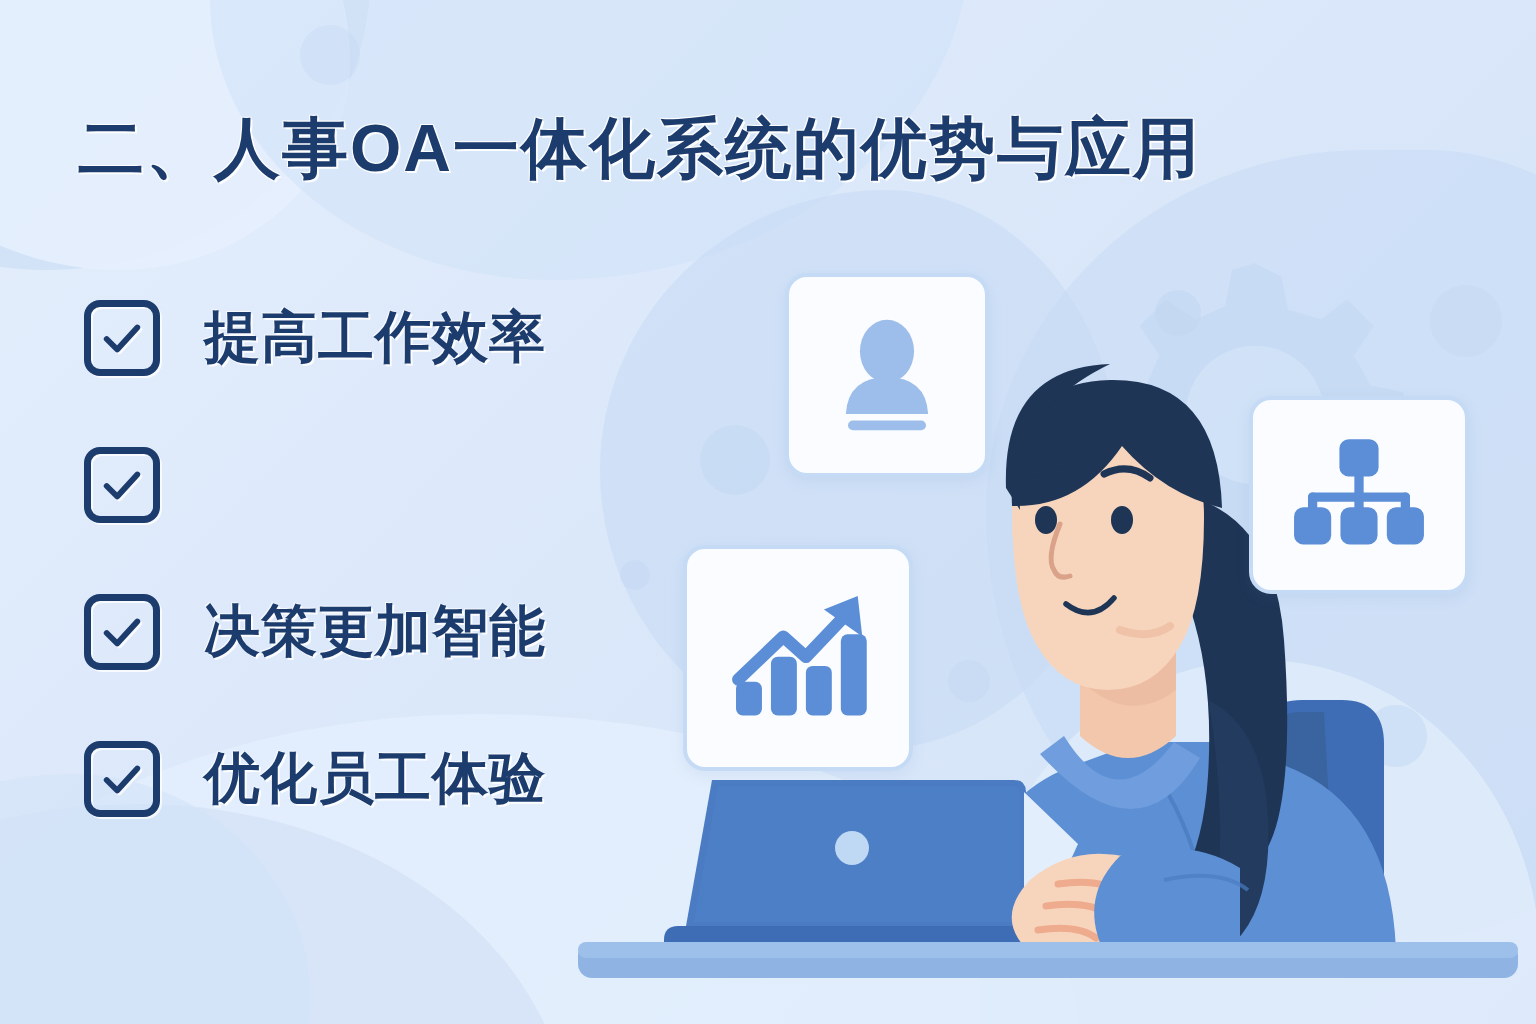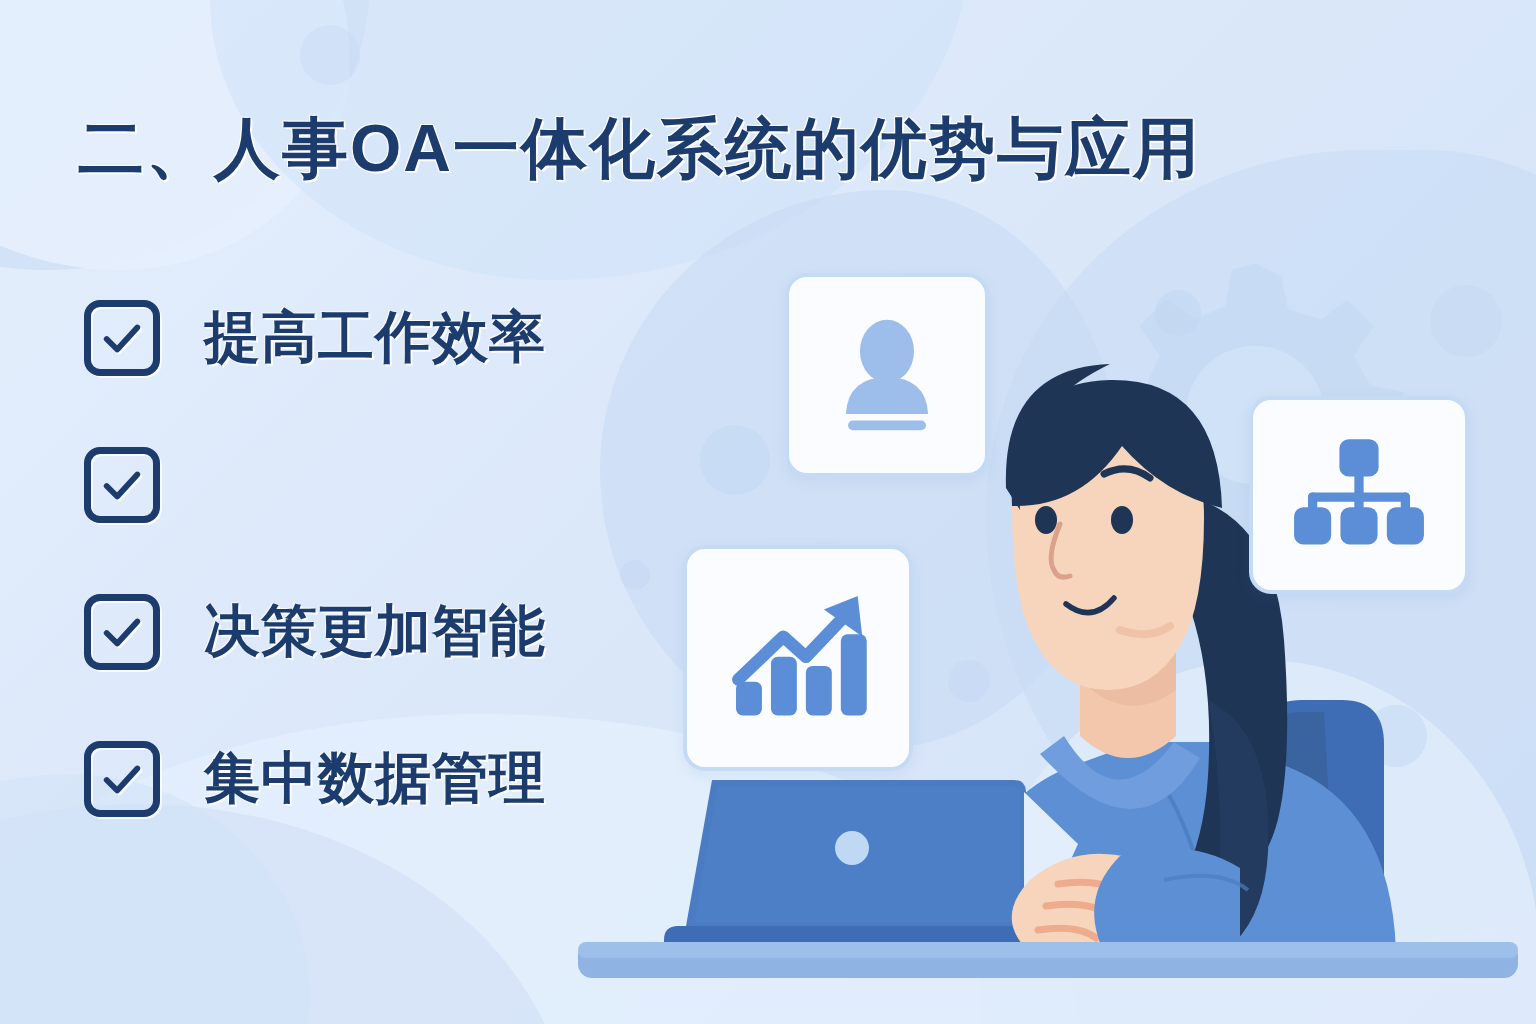--- a/index.html
+++ b/index.html
@@ -179,21 +179,21 @@
       </div>
       <div class="check-label">决策更加智能</div>
     </div>
 
     <div class="check-item">
       <div class="checkbox">
         <svg width="46" height="46" viewBox="0 0 24 24" fill="none" stroke="#1d3c6e" stroke-width="3" stroke-linecap="round" stroke-linejoin="round">
           <polyline points="4,12.5 9.5,18 20,6.5"></polyline>
         </svg>
       </div>
-      <div class="check-label">集中数据管理</div>
+      <div class="check-label">优化员工体验</div>
     </div>
 
   </div>
 
   <div class="illus">
     <svg width="976" height="844" viewBox="0 0 976 844">
 
       <g>
         <path d="M700 560 q0 -40 42 -40 l40 0 q42 0 42 44 l0 216 l-140 0 Z" fill="#3e6db5"></path>
         <path d="M706 566 q0 -34 36 -34 l22 0 l14 254 l-86 0 Z" fill="#39649f"></path>

